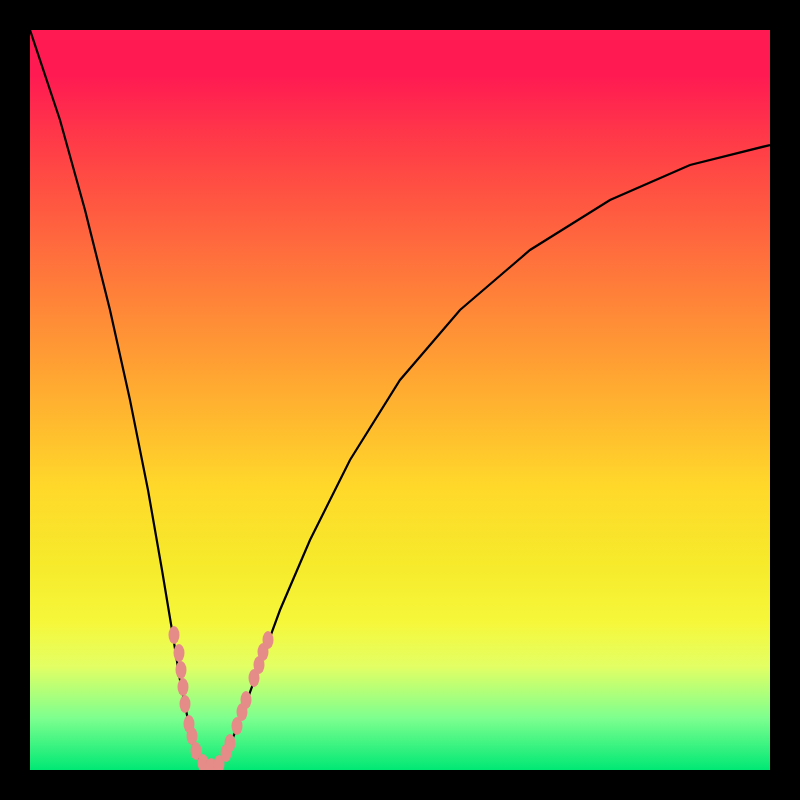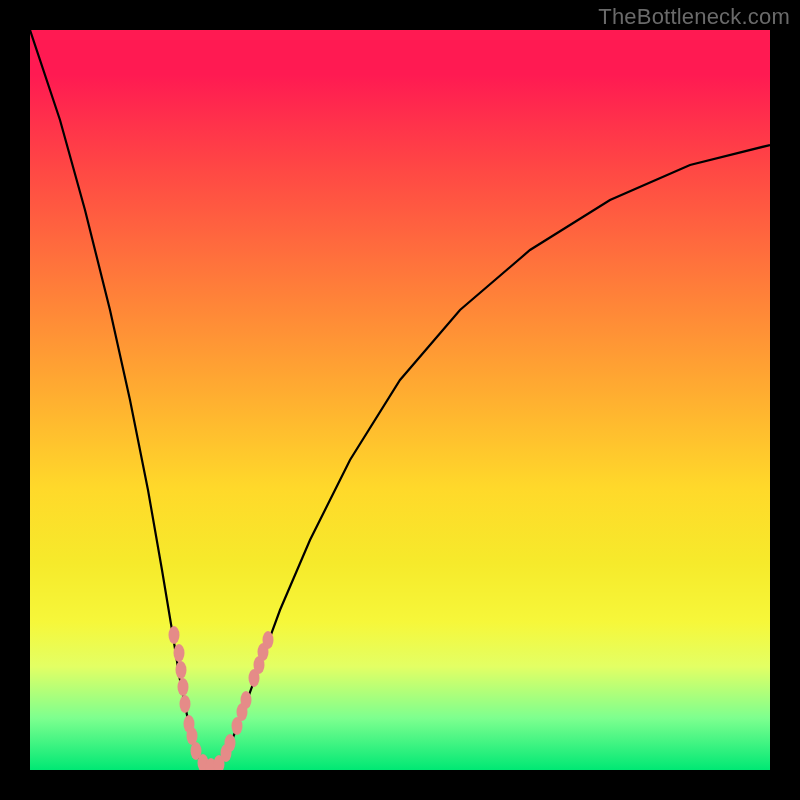--- a/index.html
+++ b/index.html
@@ -78,14 +78,13 @@
           <ellipse cx="207" cy="696" rx="5.5" ry="9" fill="#e58b88"></ellipse>
           <ellipse cx="212" cy="682" rx="5.5" ry="9" fill="#e58b88"></ellipse>
           <ellipse cx="216" cy="670" rx="5.5" ry="9" fill="#e58b88"></ellipse>
           <ellipse cx="224" cy="648" rx="5.5" ry="9" fill="#e58b88"></ellipse>
           <ellipse cx="229" cy="635" rx="5.5" ry="9" fill="#e58b88"></ellipse>
           <ellipse cx="233" cy="622" rx="5.5" ry="9" fill="#e58b88"></ellipse>
           <ellipse cx="238" cy="610" rx="5.5" ry="9" fill="#e58b88"></ellipse>
         </g>
     </svg>
   </div>
-  <div class="watermark">TheBottleneck.com</div>
 </div>
 
 </body></html>

